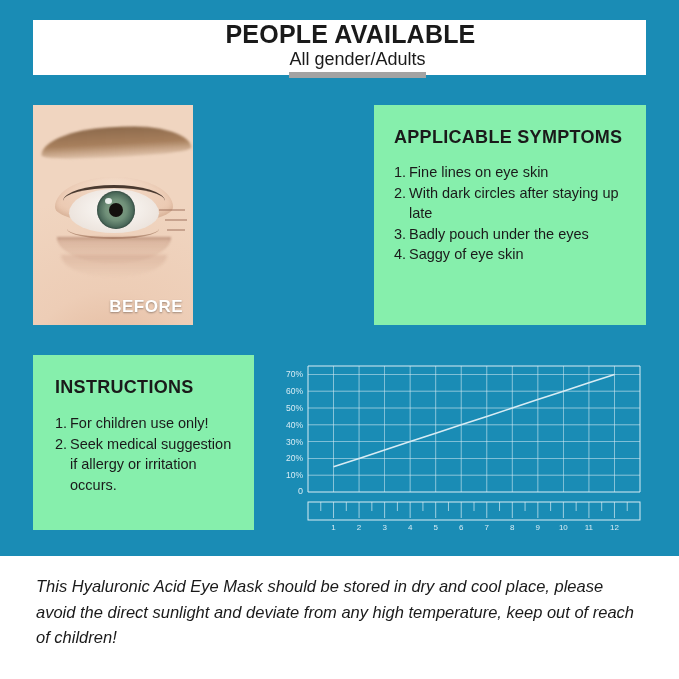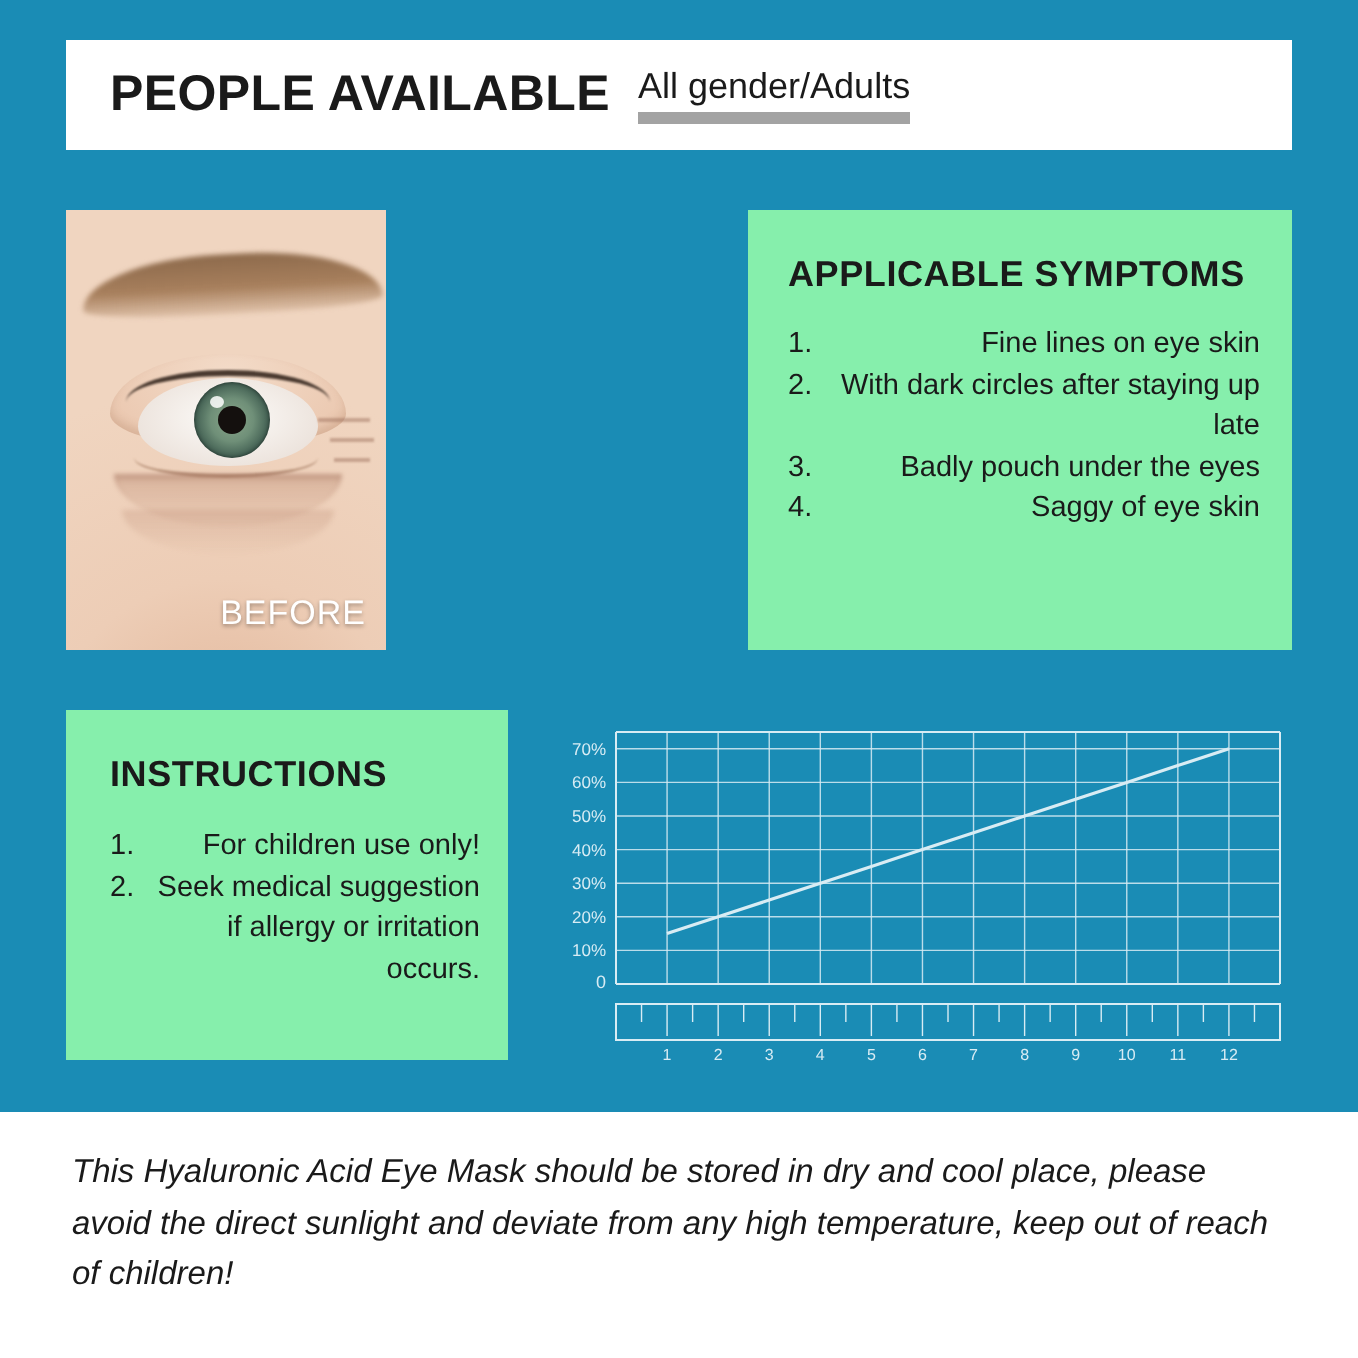--- a/index.html
+++ b/index.html
@@ -26,20 +26,21 @@
     position: absolute;
     left: 33px;
     top: 20px;
     width: 613px;
     height: 55px;
     background: #ffffff;
     display: flex;
     align-items: center;
     padding-left: 22px;
     box-sizing: border-box;
+    flex-direction: column;
   }
   .header-title {
     font-size: 25px;
     font-weight: bold;
     color: #1a1a1a;
     letter-spacing: 0.2px;
     white-space: nowrap;
   }
   .header-sub {
     font-size: 18px;
@@ -189,21 +190,21 @@
     filter: blur(0.6px);
   }
   .crow.c2 { top: 114px; right: 6px; width: 22px; }
   .crow.c3 { top: 124px; right: 8px; width: 18px; }
   .photo-label {
     position: absolute;
     right: 10px;
     bottom: 8px;
     font-size: 17px;
     color: #ffffff;
-    font-weight: normal;
+    font-weight: bold;
     letter-spacing: 0.5px;
     text-shadow: 0 1px 2px rgba(0,0,0,0.35);
   }
 
   
   .card {
     position: absolute;
     background: #86efac;
     box-sizing: border-box;
   }
@@ -223,21 +224,20 @@
     color: #1a1a1a;
     line-height: 1.42;
     display: flex;
   }
   .olist li .num {
     width: 15px;
     flex: none;
   }
   .olist li .txt {
     flex: 1;
-    text-align: right;
   }
 
   
   #symptoms-card {
     left: 374px;
     top: 105px;
     width: 272px;
     height: 220px;
     padding: 22px 16px 0 20px;
   }

